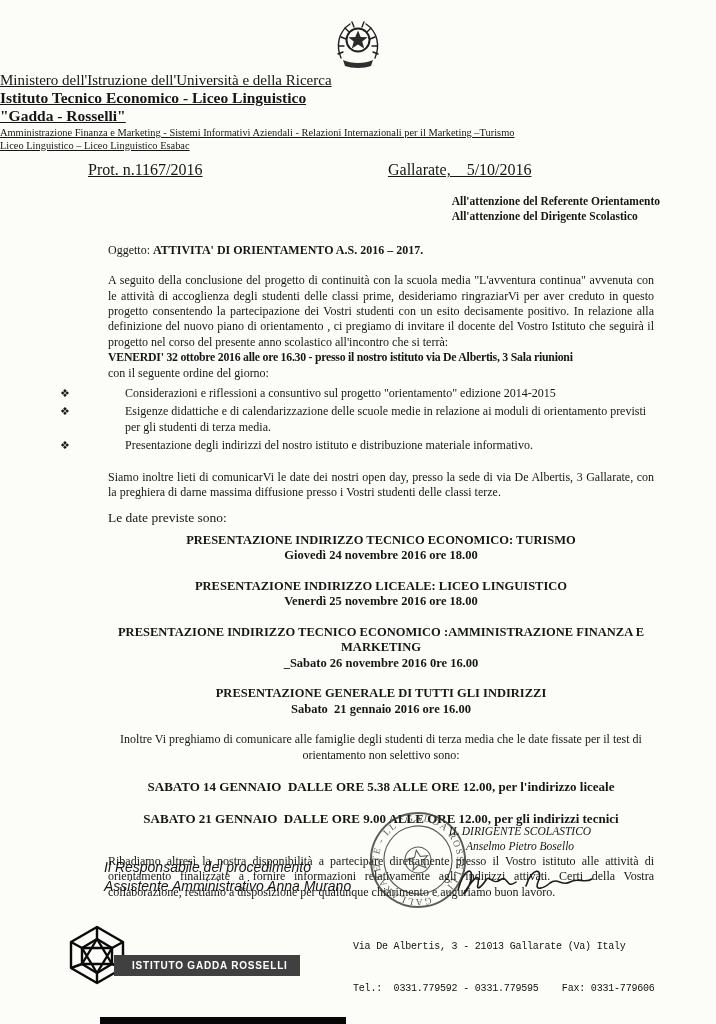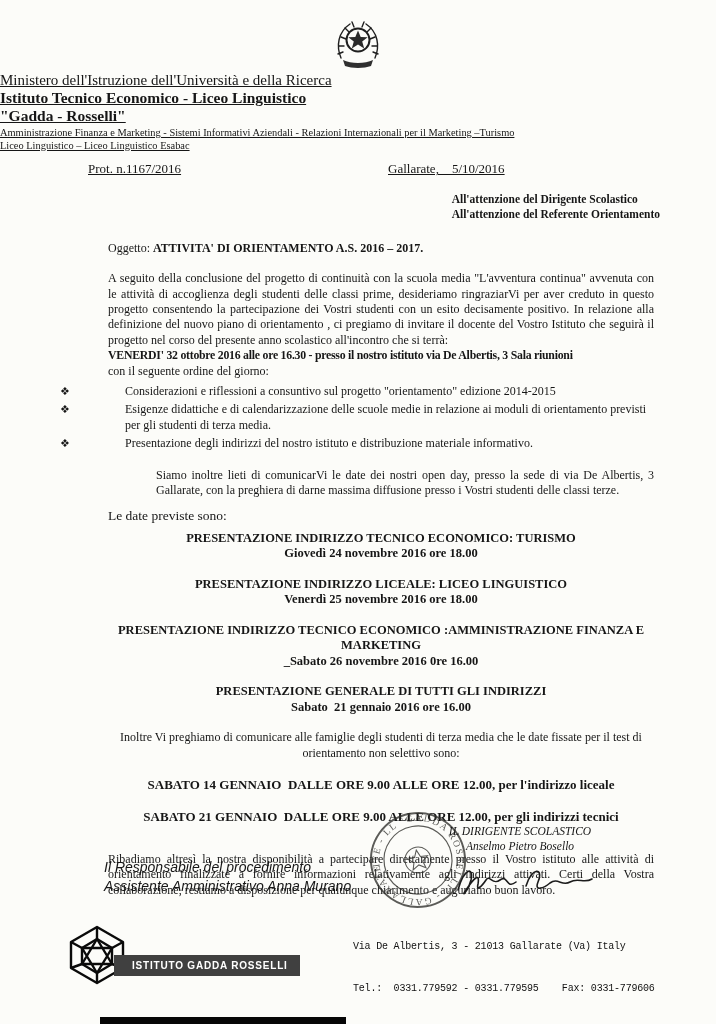--- a/index.html
+++ b/index.html
@@ -5,34 +5,34 @@
   html,body{margin:0;padding:0;background:#6e6e6e;}
   .page{width:716px;height:1024px;margin:0 auto;position:relative;overflow:hidden;
         background:#fcfcf9;color:#161616;font-family:"Liberation Serif",serif;}
   
   .doc-header{padding-top:18px;text-decoration:underline;}
   .emblem svg{display:block;margin:0 auto;}
   .ministry{font-size:15px;margin-top:4px;}
   .school-name{font-size:15.5px;font-weight:bold;line-height:17.5px;}
   .sub{font-size:10.4px;line-height:12.6px;}
   .sub-first{margin-top:3px;}
-  .prot-row{display:flex;font-size:13px;margin-top:9px;padding-left:88px;white-space:pre;}
+  .prot-row{display:flex;font-size:16px;margin-top:9px;padding-left:88px;white-space:pre;}
   .prot-row .prot{width:300px;}
   
   .recipients{font-weight:bold;font-size:11.5px;line-height:14.5px;width:fit-content;margin:15px 56px 0 auto;}
   .subject{margin:20px 62px 0 108px;font-size:12px;}
   .subject-text{font-weight:bold;}
   
   .body-block{margin:15px 62px 0 108px;font-size:12px;line-height:15.4px;}
   .just{text-align:justify;}
   .meeting{font-weight:bold;font-size:11.8px;letter-spacing:-0.25px;white-space:nowrap;}
   .bullets{margin-top:5px;}
   .bullet-item{display:flex;margin-bottom:3px;}
   .bmark{flex:0 0 65px;margin-left:-48px;font-size:11px;}
-  .p2{margin-top:16px;margin-left:48px;}
+  .p2{margin-top:16px;}
   .dates-intro{font-size:13.5px;margin-top:10px;}
   .events{text-align:center;font-weight:bold;font-size:12.5px;line-height:15.5px;margin-top:7px;}
   .event{margin-bottom:15px;}
   .event-date,.test-line,.place-date{white-space:pre-wrap;}
   .test-intro{text-align:center;margin-top:4px;}
   .test-line{text-align:center;font-weight:bold;font-size:13px;margin-top:16px;}
   .closing{margin-top:28px;}
   
   .stamp{position:absolute;left:366px;top:808px;opacity:.8;transform:rotate(-10deg);}
   .sign-block{position:absolute;left:430px;top:824px;width:180px;text-align:center;
@@ -73,22 +73,22 @@
     <div class="school-name">"Gadda - Rosselli"</div>
     <div class="sub sub-first">Amministrazione Finanza e Marketing - Sistemi Informativi Aziendali - Relazioni Internazionali per il Marketing –Turismo</div>
     <div class="sub">Liceo Linguistico – Liceo Linguistico Esabac</div>
     <div class="prot-row">
       <span class="prot">Prot. n.1167/2016</span>
       <span class="place-date">Gallarate,    5/10/2016</span>
     </div>
   </header>
 
   <div class="recipients">
+    <div>All'attenzione del Referente Orientamento</div>
     <div>All'attenzione del Dirigente Scolastico</div>
-    <div>All'attenzione del Referente Orientamento</div>
   </div>
 
   <div class="subject">
     <span>Oggetto: </span><span class="subject-text">ATTIVITA' DI ORIENTAMENTO A.S. 2016 – 2017.</span>
   </div>
 
   <div class="body-block">
     <div class="just">A seguito della conclusione del progetto di continuità con la scuola media "L'avventura continua" avvenuta con le attività di accoglienza degli studenti delle classi prime, desideriamo ringraziarVi per aver creduto in questo progetto consentendo la partecipazione dei Vostri studenti con un esito decisamente positivo. In relazione alla definizione del nuovo piano di orientamento , ci pregiamo di invitare il docente del Vostro Istituto che seguirà il progetto nel corso del presente anno scolastico all'incontro che si terrà:</div>
     <div class="meeting">VENERDI' 32 ottobre 2016 alle ore 16.30 -  presso il nostro istituto  via De Albertis, 3 Sala riunioni</div>
     <div>con il seguente ordine del giorno:</div>
@@ -124,21 +124,21 @@
         <div>PRESENTAZIONE INDIRIZZO TECNICO ECONOMICO :AMMINISTRAZIONE FINANZA E MARKETING</div>
         <div class="event-date">_Sabato 26 novembre 2016 0re 16.00</div>
       </div>
       <div class="event">
         <div>PRESENTAZIONE GENERALE DI TUTTI GLI INDIRIZZI</div>
         <div class="event-date">Sabato  21 gennaio 2016 ore 16.00</div>
       </div>
     </div>
 
     <div class="test-intro">Inoltre Vi preghiamo di comunicare alle famiglie degli studenti di terza media che le date fissate per il test di orientamento non selettivo sono:</div>
-    <div class="test-line">SABATO 14 GENNAIO  DALLE ORE 9.00 ALLE ORE 12.00, per l'indirizzo liceale</div>
+    <div class="test-line">SABATO 14 GENNAIO  DALLE ORE 5.38 ALLE ORE 12.00, per l'indirizzo liceale</div>
     <div class="test-line">SABATO 21 GENNAIO  DALLE ORE 9.00 ALLE ORE 12.00, per gli indirizzi tecnici</div>
 
     <div class="just closing">Ribadiamo altresì la nostra disponibilità a partecipare direttamente presso il Vostro istituto alle attività di orientamento finalizzate a fornire informazioni relativamente agli indirizzi  attivati. Certi della Vostra collaborazione, restiamo a disposizione per qualunque chiarimento e auguriamo buon lavoro.</div>
   </div>
 
   <svg class="stamp" width="104" height="104" viewBox="0 0 104 104">
     <defs>
         <path id="stc" d="M52,52 m-39,0 a39,39 0 1,1 78,0 a39,39 0 1,1 -78,0"></path>
       </defs>
     <circle cx="52" cy="52" r="47" fill="none" stroke="#343430" stroke-width="2"></circle>

